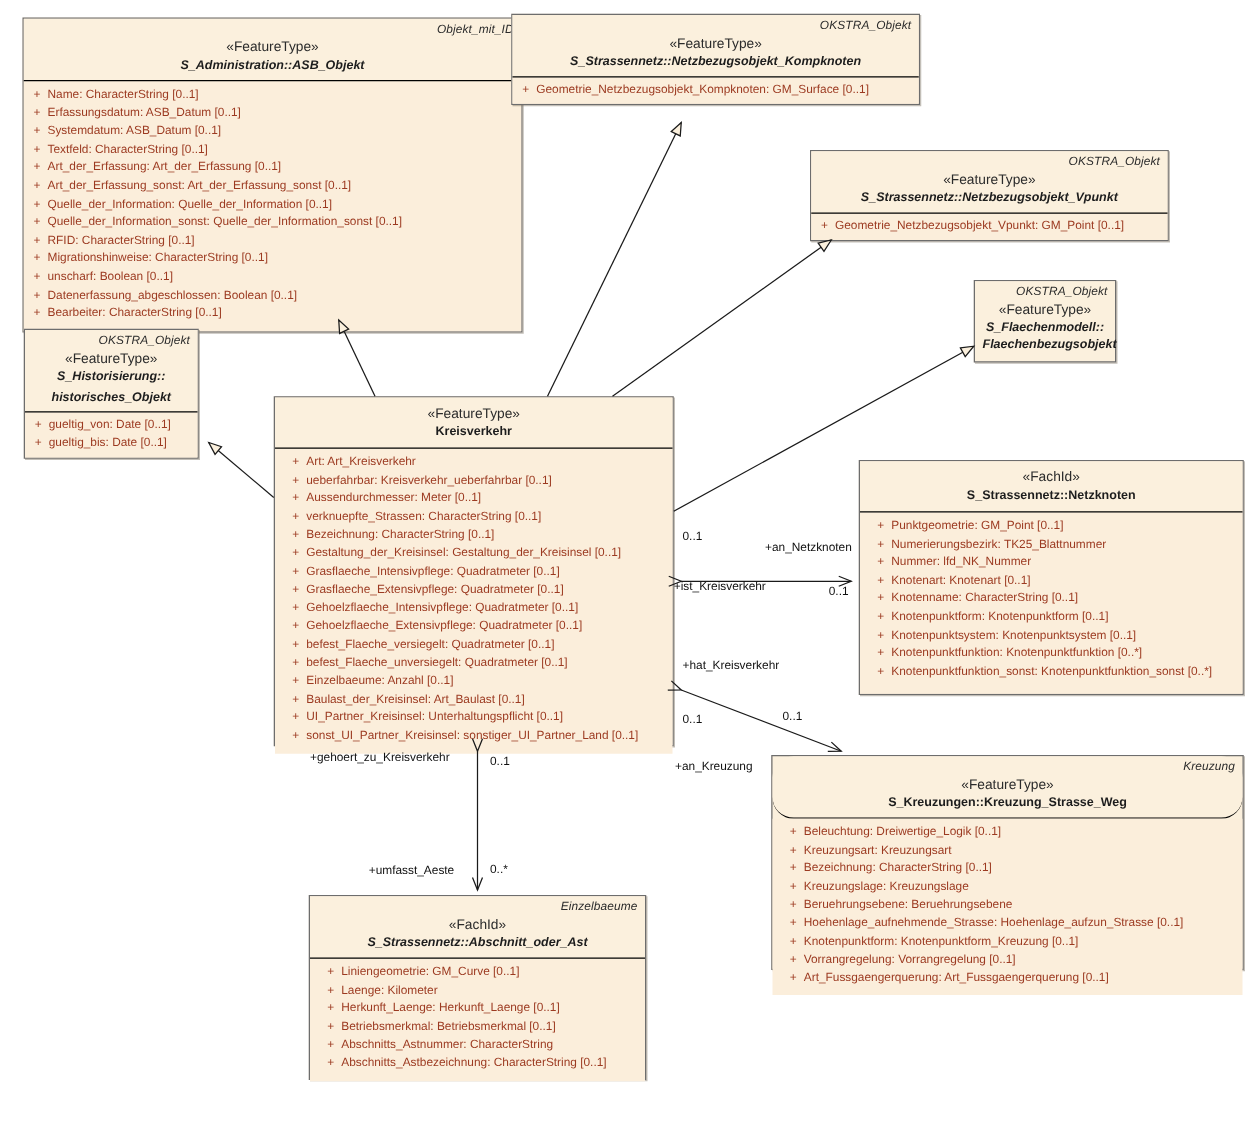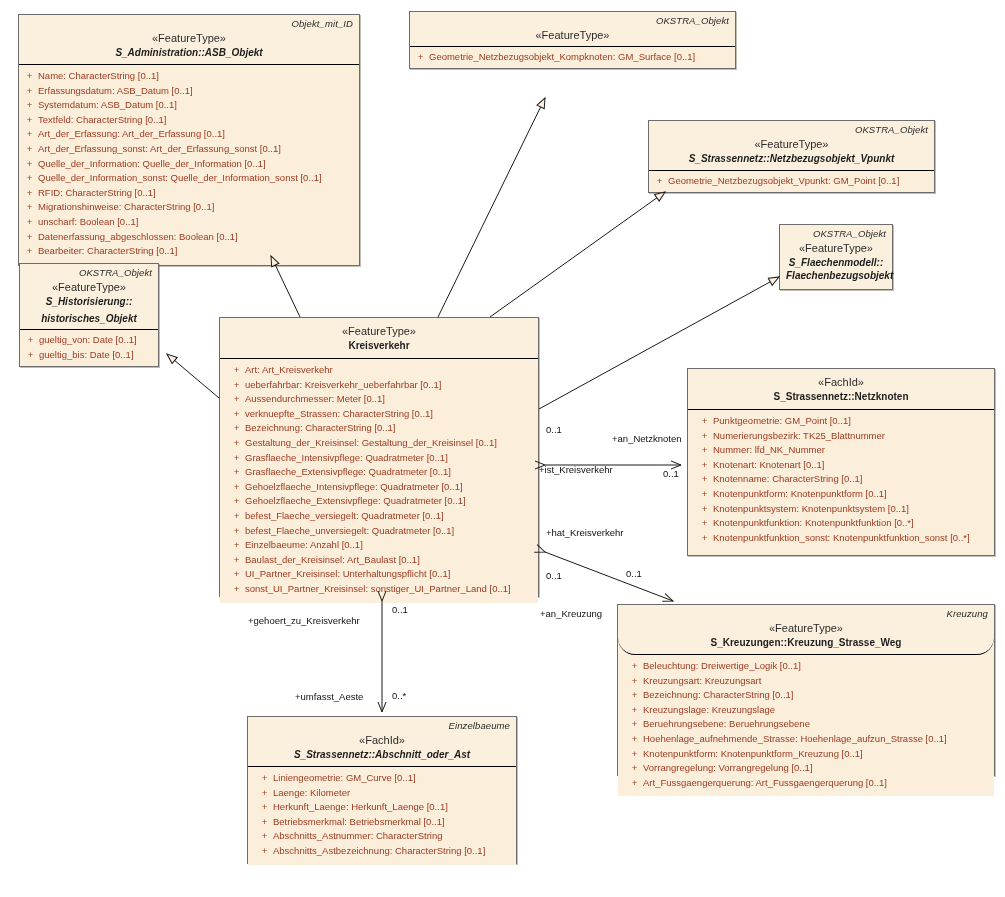--- a/index.html
+++ b/index.html
@@ -77,21 +77,21 @@
     font-size:9.5px;
     color:#101010;
     white-space:nowrap;
   }
 </style>
 </head>
 <body>
 
 <div id="canvas">
 
-  <div class="uml-class" style="left:18px;top:14px;width:342px;">
+  <div class="uml-class" style="left:18px;top:14px;width:400px;">
     <div class="uml-head withtag">
       <div class="corner-tag">Objekt_mit_ID</div>
       <div class="stereo">«FeatureType»</div>
       <div class="cname italic">S_Administration::ASB_Objekt</div>
     </div>
     <div class="uml-body">
       <div class="attr">
           <span class="vis">+</span>
           <span class="txt">Name: CharacterString [0..1]</span>
         </div>
@@ -143,20 +143,21 @@
           <span class="vis">+</span>
           <span class="txt">Bearbeiter: CharacterString [0..1]</span>
         </div>
     </div>
   </div>
 
   <div class="uml-class" style="left:409px;top:11px;width:327px;">
     <div class="uml-head withtag">
       <div class="corner-tag">OKSTRA_Objekt</div>
       <div class="stereo">«FeatureType»</div>
+      <div class="cname italic">S_Strassennetz::Netzbezugsobjekt_Kompknoten</div>
     </div>
     <div class="uml-body" style="padding-top:3px;padding-bottom:3px;">
       <div class="attr">
           <span class="vis">+</span>
           <span class="txt">Geometrie_Netzbezugsobjekt_Kompknoten: GM_Surface [0..1]</span>
         </div>
     </div>
   </div>
 
   <div class="uml-class" style="left:648px;top:120px;width:287px;">
@@ -429,18 +430,18 @@
   <div class="mult" style="left:546px;top:424px;">0..1</div>
   <div class="edge-label" style="left:612px;top:433px;">+an_Netzknoten</div>
   <div class="edge-label" style="left:539px;top:464px;">+ist_Kreisverkehr</div>
   <div class="mult" style="left:663px;top:468px;">0..1</div>
 
   <div class="edge-label" style="left:546px;top:527px;">+hat_Kreisverkehr</div>
   <div class="mult" style="left:546px;top:570px;">0..1</div>
   <div class="mult" style="left:626px;top:568px;">0..1</div>
   <div class="edge-label" style="left:540px;top:608px;text-align:center;">+an_Kreuzung</div>
 
-  <div class="edge-label" style="left:248px;top:615px;">+gehoert_zu_Kreisverkehr</div>
+  <div class="edge-label" style="left:248px;top:601px;">+gehoert_zu_Kreisverkehr</div>
   <div class="mult" style="left:392px;top:604px;">0..1</div>
   <div class="edge-label" style="left:295px;top:691px;">+umfasst_Aeste</div>
   <div class="mult" style="left:392px;top:690px;">0..*</div>
 
 </div>
 
 </body></html>

